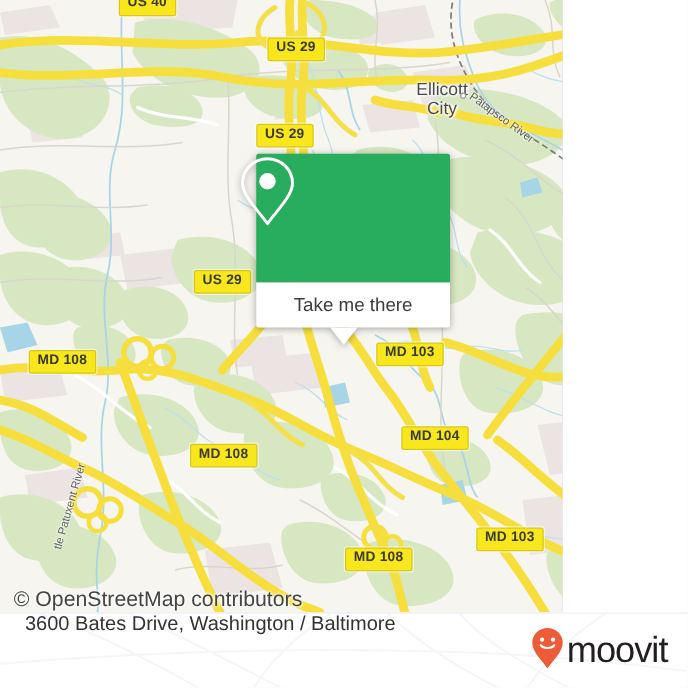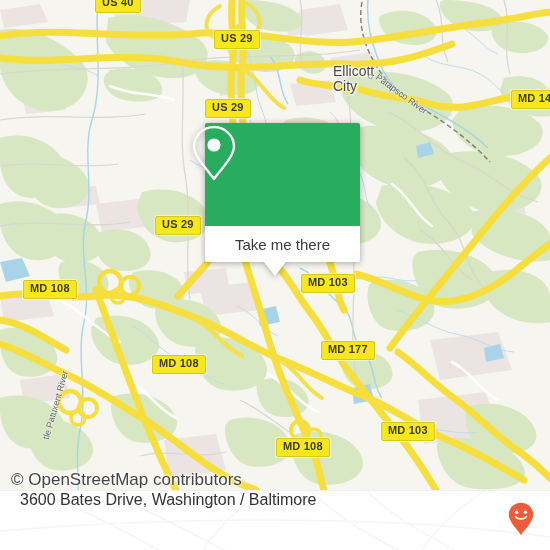--- a/index.html
+++ b/index.html
@@ -5,21 +5,21 @@
   * { box-sizing: border-box; margin: 0; padding: 0; }
   html, body {
     width: 550px; height: 550px;
     font-family: "Liberation Sans", sans-serif;
     overflow: hidden; background: #ffffff;
   }
   #screen { position: relative; width: 550px; height: 550px; overflow: hidden; }
 
   
   #map {
-    position: absolute; left: 0; top: 0; width: 550px; height: 490px;
+    position: absolute; left: 0; top: 0; width: 450px; height: 490px;
     background: #c4b5fd; overflow: hidden;
   }
   #map svg { position: absolute; left: 0; top: 0; }
 
   
   .shield {
     position: absolute;
     background: #f8e71c;
     border: 1px solid #d9c81a;
     color: #3b3b28;
@@ -31,21 +31,21 @@
     white-space: nowrap;
     line-height: 1.05;
     box-shadow: 0 0 0 1px rgba(255,255,255,.55);
   }
 
   
   .place-label {
     position: absolute;
     color: #4a4a4a;
     font-size: 14px;
-    text-align: left;
+    text-align: center;
     line-height: 15px;
     text-shadow: 0 0 3px #fff, 0 0 3px #fff, 0 0 2px #fff, 1px 1px 2px #fff;
     white-space: pre-line;
     pointer-events: none;
   }
   .place-dot {
     position: absolute; width: 5px; height: 5px;
     border-radius: 50%; background: #ffffff;
     border: 1px solid #9a9a9a;
   }
@@ -330,21 +330,21 @@
     </svg>
 
     <div id="shields">
         <div class="shield" style="left: 95px; top: -6px;">US 40</div>
         <div class="shield" style="left: 214px; top: 30px;">US 29</div>
         <div class="shield" style="left: 205px; top: 99px;">US 29</div>
         <div class="shield" style="left: 155px; top: 216px;">US 29</div>
         <div class="shield" style="left: 511px; top: 90px;">MD 144</div>
         <div class="shield" style="left: 301px; top: 274px;">MD 103</div>
         <div class="shield" style="left: 23px; top: 280px;">MD 108</div>
-        <div class="shield" style="left: 321px; top: 341px;">MD 177</div>
+        <div class="shield" style="left: 321px; top: 341px;">MD 104</div>
         <div class="shield" style="left: 152px; top: 355px;">MD 108</div>
         <div class="shield" style="left: 381px; top: 422px;">MD 103</div>
         <div class="shield" style="left: 276px; top: 438px;">MD 108</div>
       </div>
 
     <div id="places">
         <div class="place-label" style="left: 333px; top: 64px;">Ellicott
 City</div>
         <div class="place-dot" style="left: 368px; top: 74px;"></div>
       </div>
@@ -387,15 +387,16 @@
     <div id="footer-title">3600 Bates Drive, Washington / Baltimore</div>
     <div id="brand">
       <span>
         <svg width="26" height="34" viewBox="0 0 26 34" aria-hidden="true">
           <path d="M13 0.8 C6.2 0.8 0.8 6.1 0.8 12.6 C0.8 20.2 9.4 27.4 13 33.2 C16.6 27.4 25.2 20.2 25.2 12.6 C25.2 6.1 19.8 0.8 13 0.8 Z" fill="#ee5b38"></path>
           <circle cx="8.6" cy="10.2" r="1.7" fill="#ffffff"></circle>
           <circle cx="17.4" cy="10.2" r="1.7" fill="#ffffff"></circle>
           <path d="M7.6 14.6 C9.6 17.6 16.4 17.6 18.4 14.6" fill="none" stroke="#ffffff" stroke-width="1.7" stroke-linecap="round"></path>
         </svg>
       </span>
+      <span id="brand-word">moovit</span>
     </div>
   </div>
 </div>
 
 </body></html>

